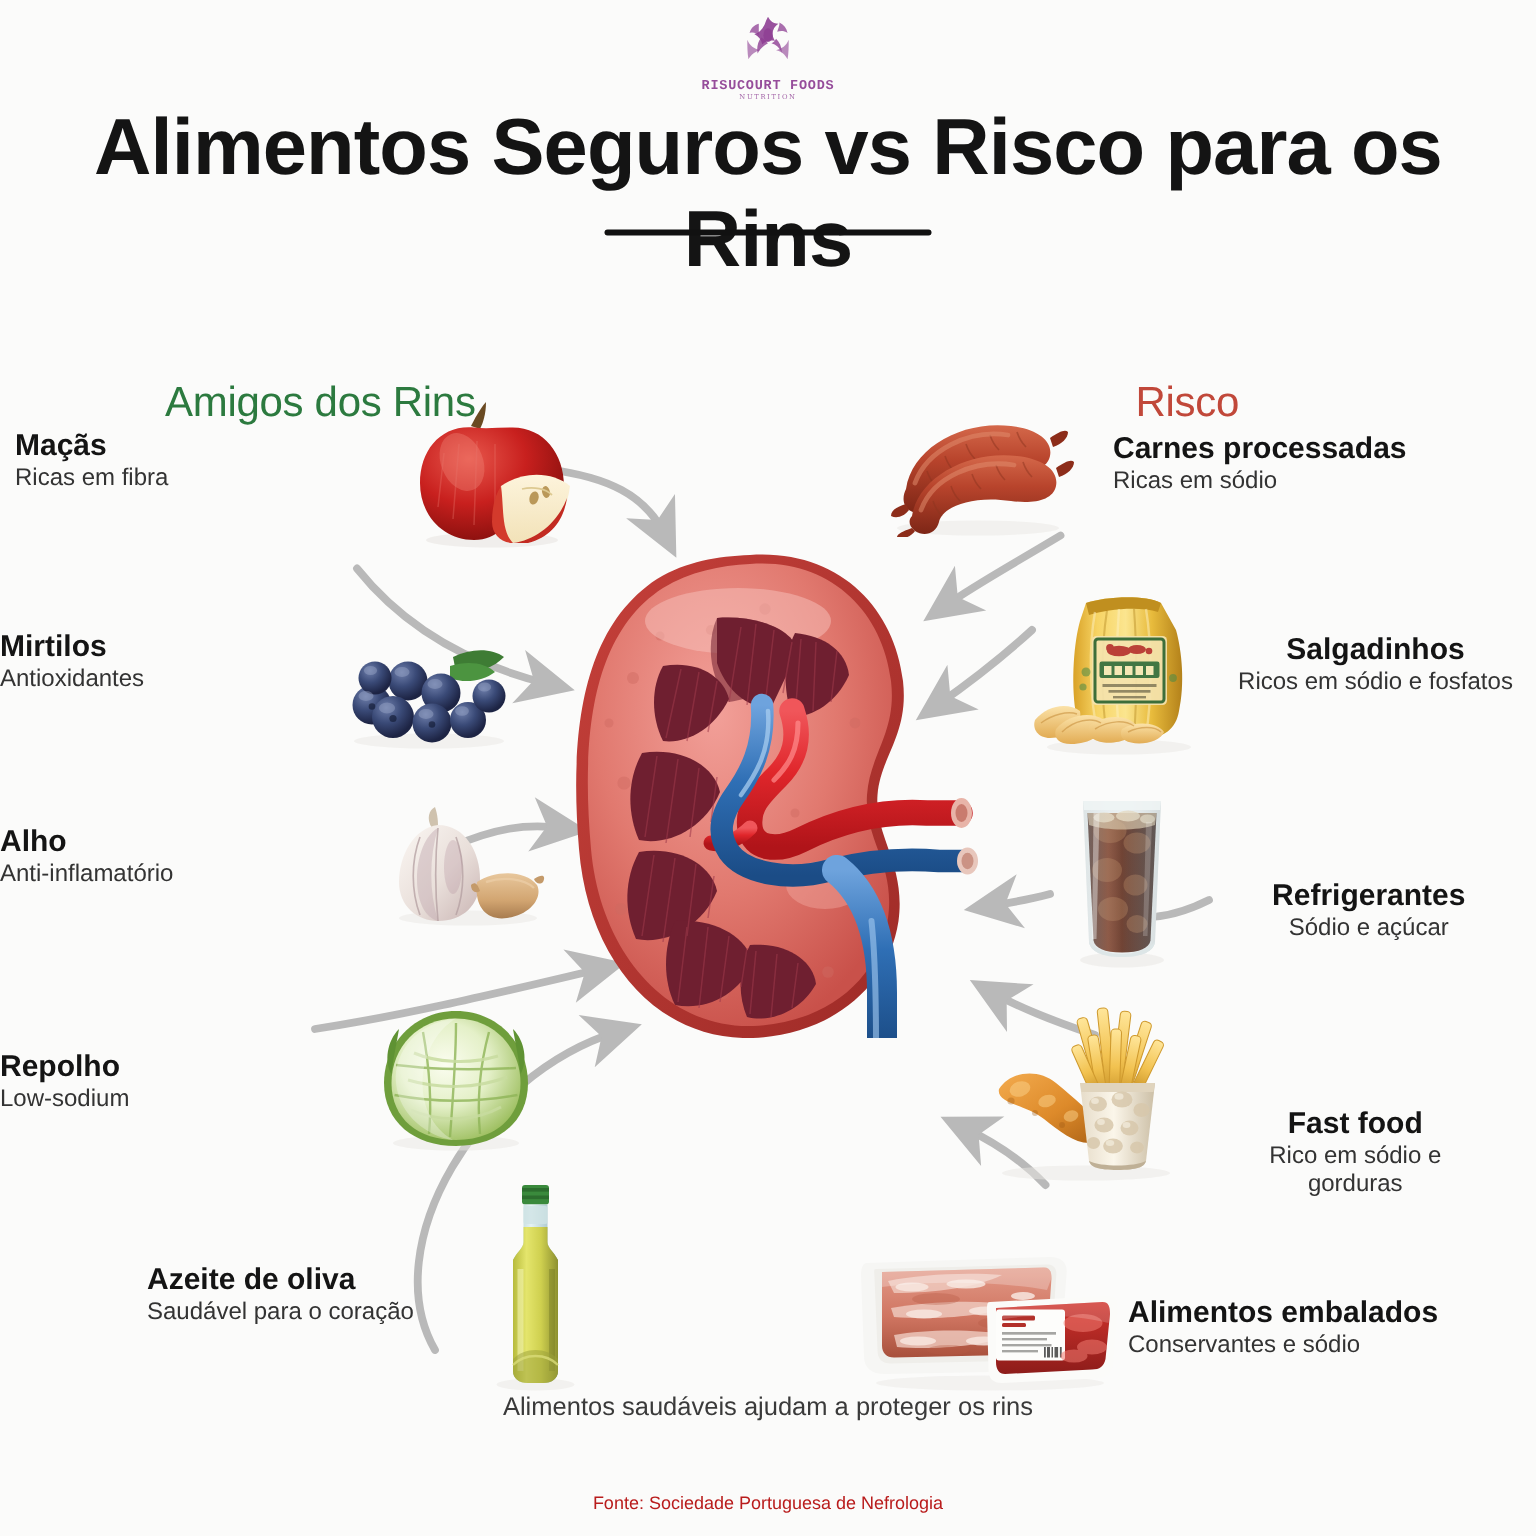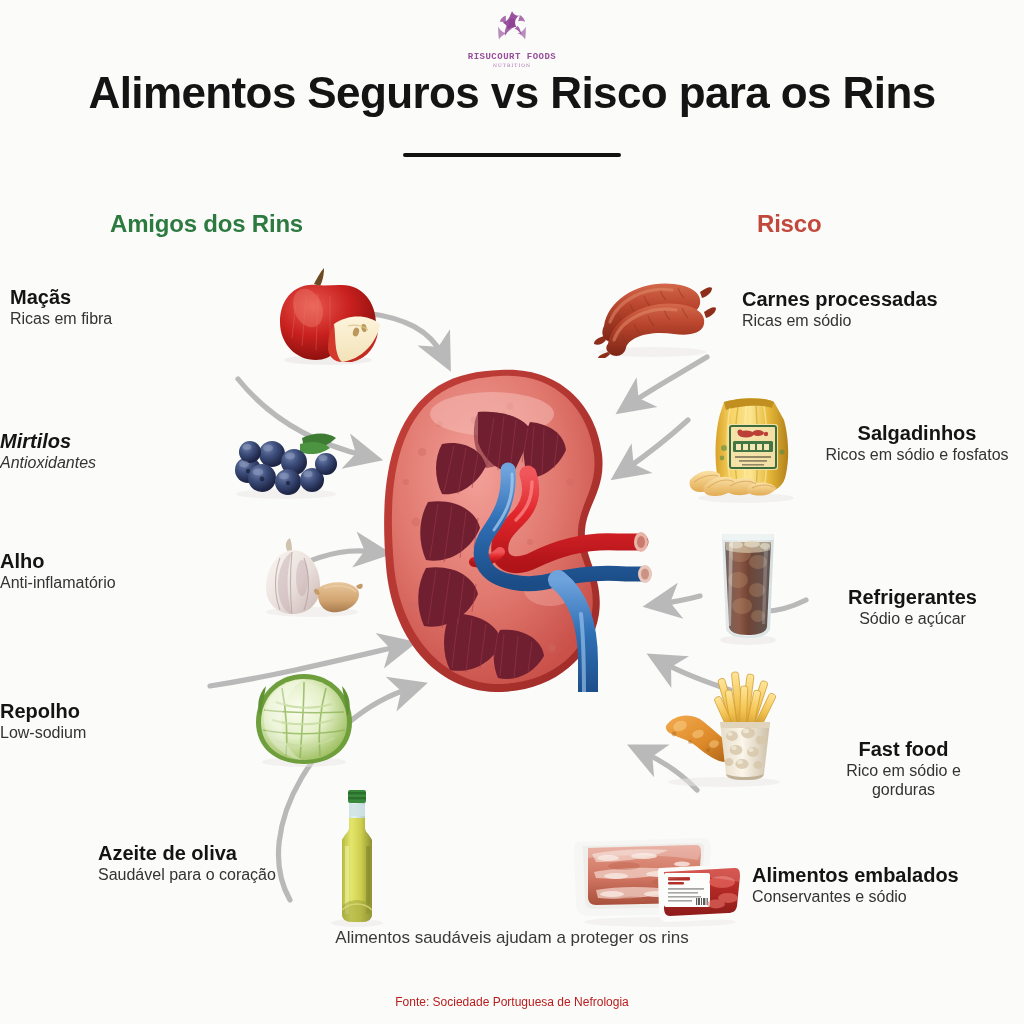--- a/index.html
+++ b/index.html
@@ -24,30 +24,30 @@
   }
   .logo-sub{
     font-family:"DejaVu Serif", serif;
     font-size:4.5px;letter-spacing:1.1px;color:#9b57a0;
     margin-top:1px;filter:blur(.35px);opacity:.9;
   }
 
   
   .title{
     position:absolute;left:0;top:68px;width:1024px;text-align:center;
-    font-size:44px;font-weight:bold;color:#141414;
+    font-size:53px;font-weight:bold;color:#141414;
     letter-spacing:-.6px;
   }
   .rule{
     position:absolute;left:50%;top:153px;transform:translateX(-50%);
     width:218px;height:4px;background:#111;border-radius:2px;
   }
 
   
-  .col-head{position:absolute;font-size:24px;font-weight:bold;letter-spacing:-.2px;}
+  .col-head{position:absolute;font-size:28px;font-weight:normal;letter-spacing:-.2px;margin-top:42px;}
   .col-head.left{left:110px;top:210px;color:#2c7a3f;}
   .col-head.right{left:757px;top:210px;color:#c1483a;}
 
   
   .item{position:absolute;}
   .item .name{font-size:20px;font-weight:bold;color:#141414;line-height:1.12;white-space:nowrap;}
   .item .desc{font-size:16px;color:#333;line-height:1.18;margin-top:2px;}
   .item.ta-r{text-align:left;}
   .item.ta-l{text-align:left;}
   .item.ta-c{text-align:center;}
@@ -691,21 +691,21 @@
         </g>
         <path d="M92,40 L163,36 C167,36 168,39 168,44 L167,50 C142,44 116,44 92,48 Z" fill="#ffffff" opacity=".18"></path>
       </g>
     </svg>
   </div>
 
   <div class="item ta-r" style="left:10px;top:286px;width:250px;">
     <div class="name">Maçãs</div>
     <div class="desc">Ricas em fibra</div>
   </div>
-  <div class="item ta-r" style="left:0px;top:430px;width:205px;font-style:italic;">
+  <div class="item ta-r" style="left:0px;top:420px;width:205px;">
     <div class="name">Mirtilos</div>
     <div class="desc">Antioxidantes</div>
   </div>
   <div class="item ta-r" style="left:0px;top:550px;width:210px;">
     <div class="name">Alho</div>
     <div class="desc">Anti-inflamatório</div>
   </div>
   <div class="item ta-r" style="left:0px;top:700px;width:186px;">
     <div class="name">Repolho</div>
     <div class="desc">Low-sodium</div>

